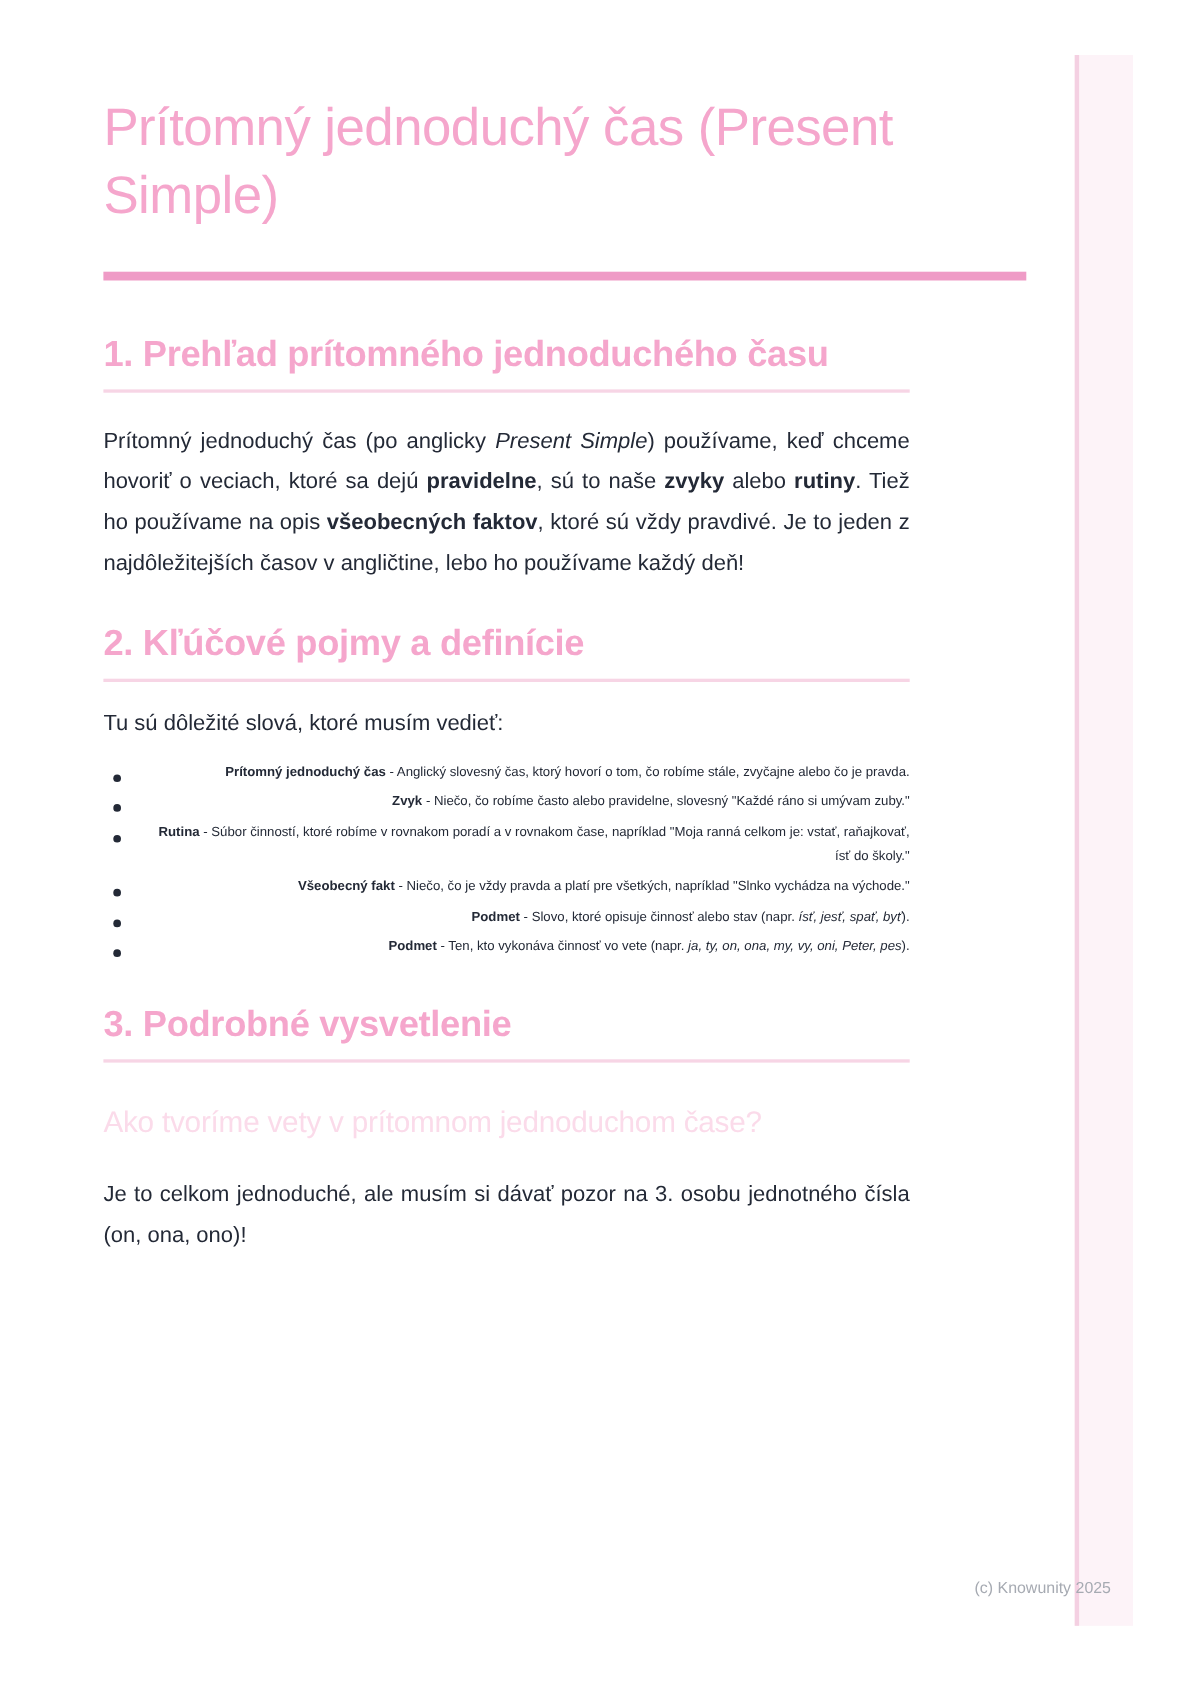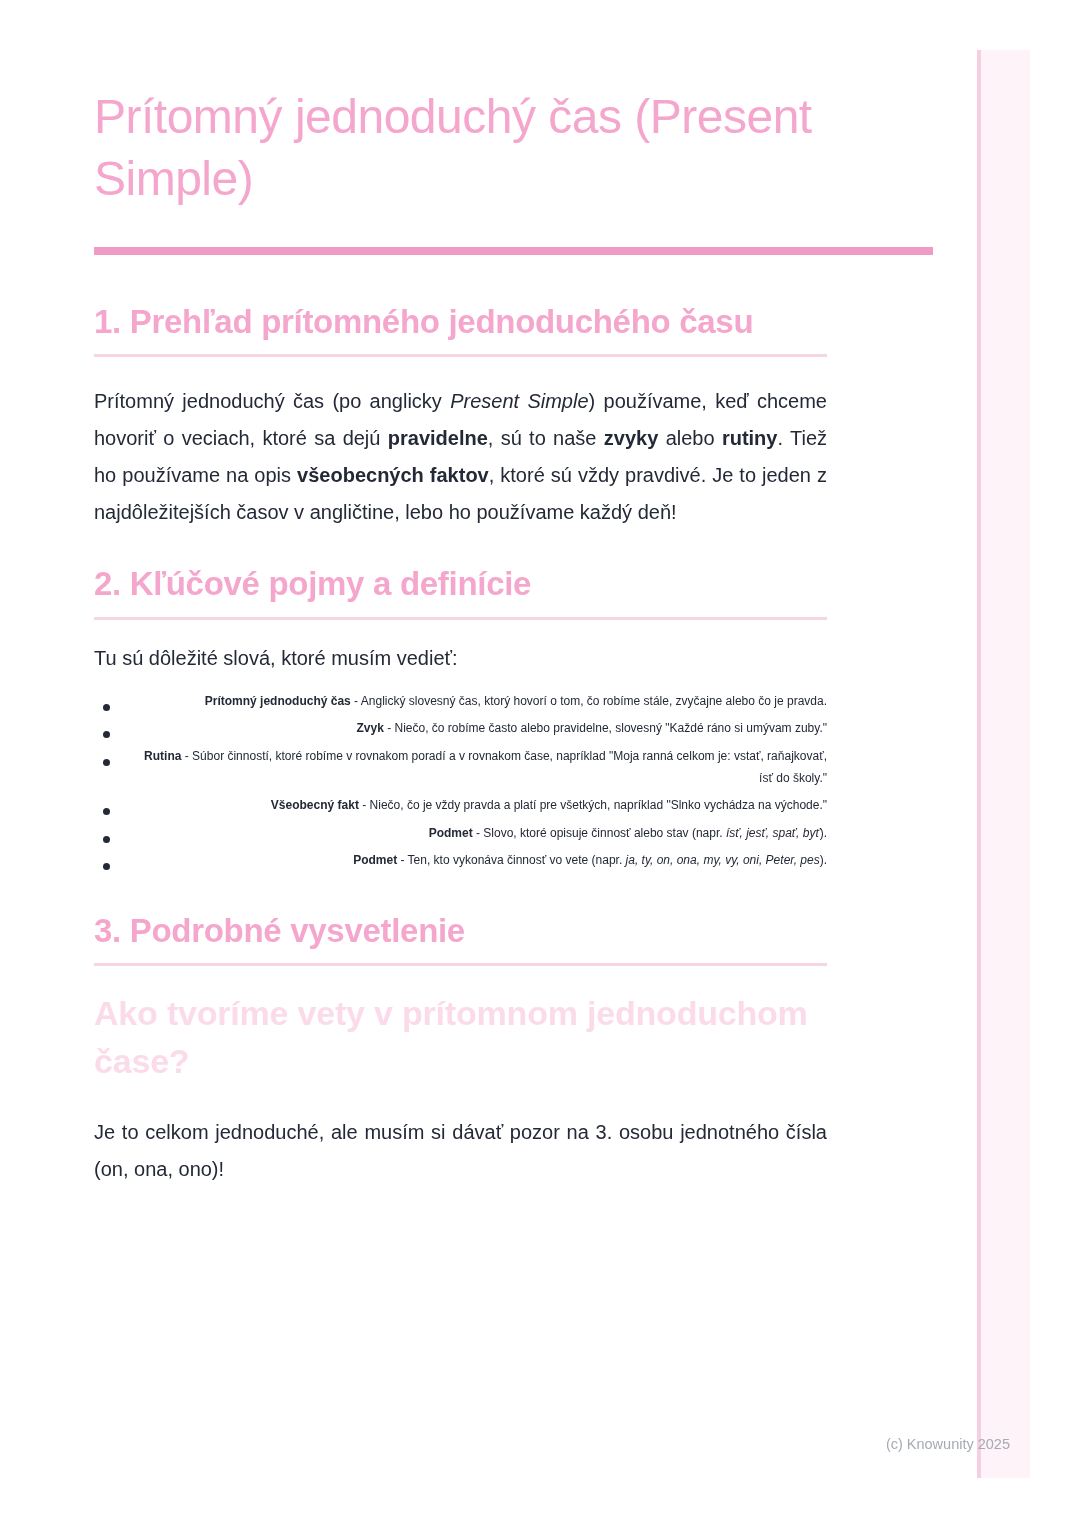--- a/index.html
+++ b/index.html
@@ -75,22 +75,22 @@
     margin-bottom:6px;
     font-size:12px;line-height:1.8;
     text-align:right;
   }
   .marker{
     position:absolute;left:9px;top:13px;
     width:7px;height:7px;border-radius:50%;
     background:var(--body-text);
   }
   .subheading{
-    margin-top:24px;
-    font-size:34px;line-height:1.4;font-weight:700;
+    margin-top:36px;
+    font-size:27px;line-height:1.4;font-weight:400;
     letter-spacing:-0.2px;
     color:var(--subheading-pink);
   }
   .footer-credit{
     position:absolute;top:1436px;right:70px;z-index:3;
     font-size:14.5px;color:var(--footer-gray);
   }
   .b{font-weight:700;}
   .i{font-style:italic;}
 </style>

